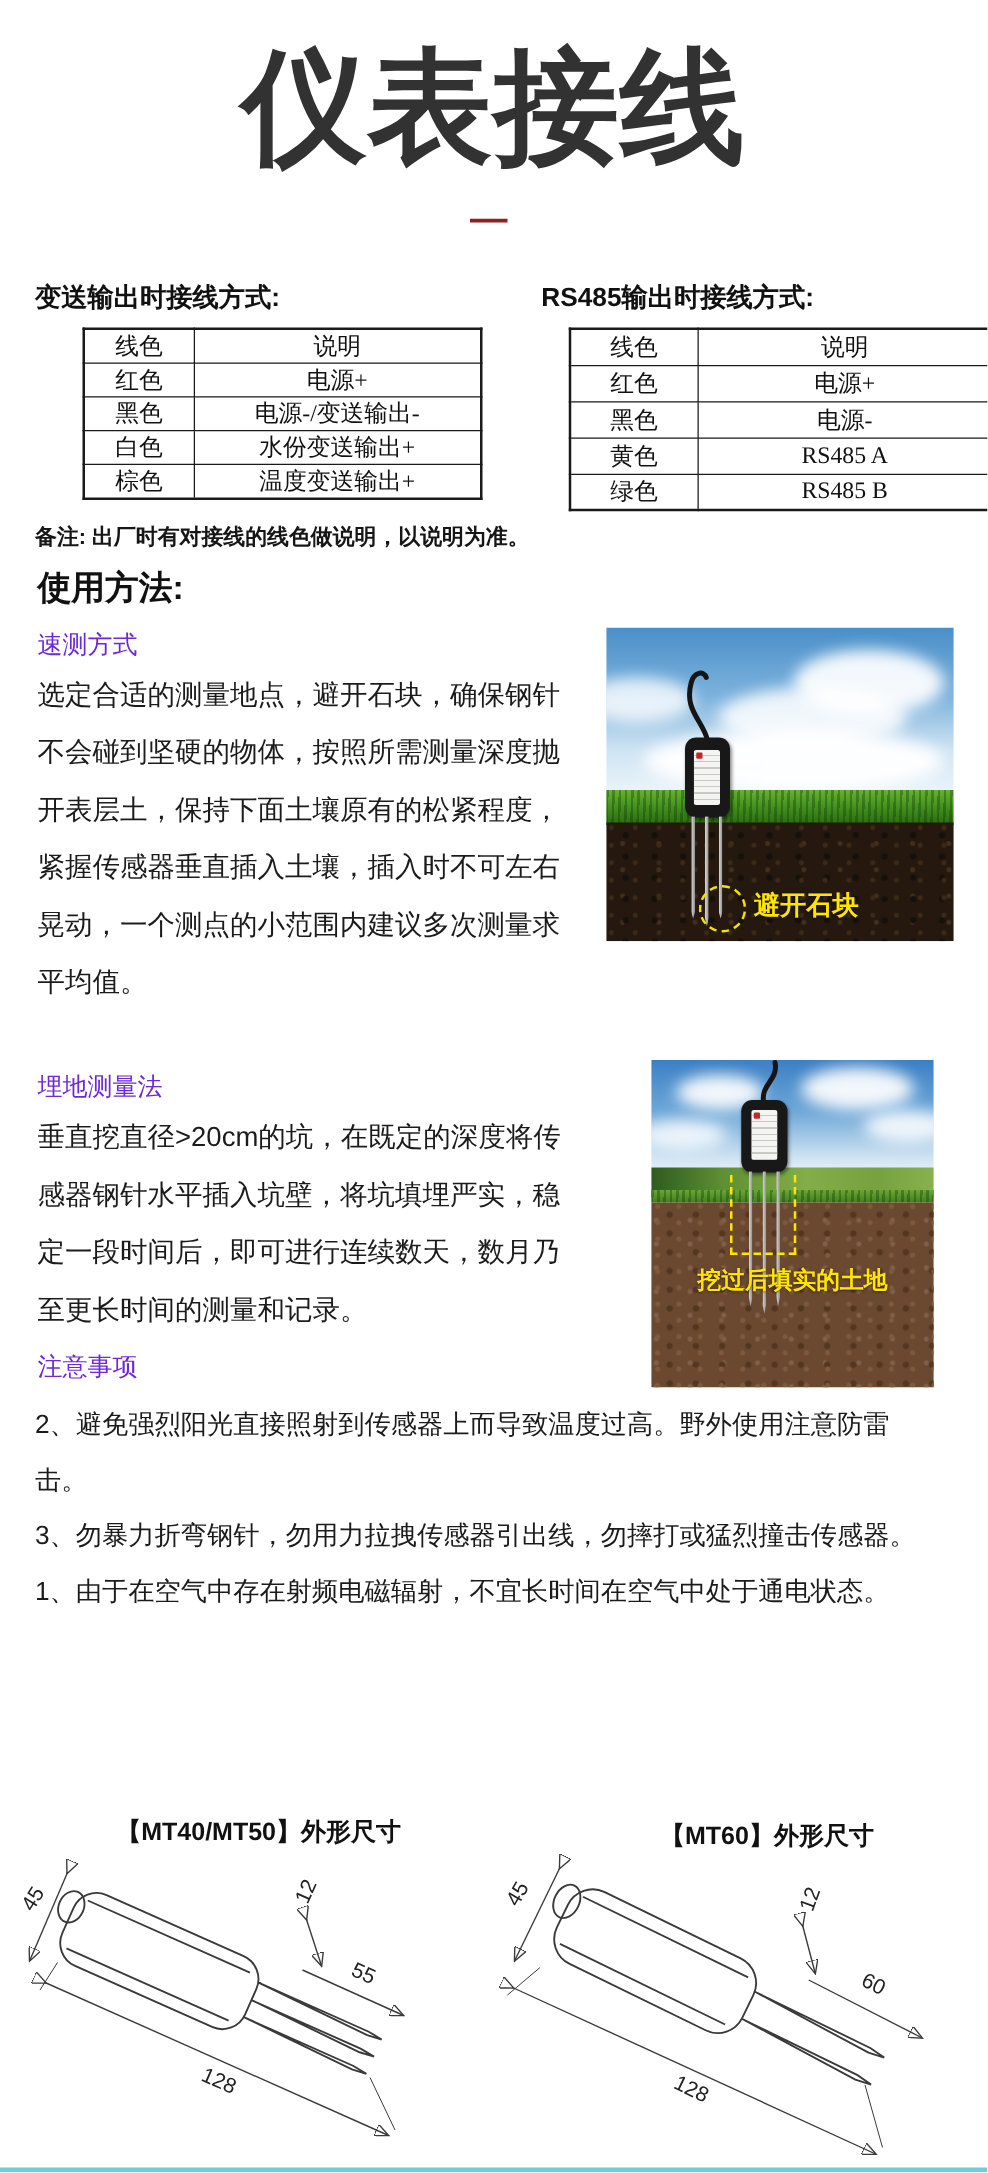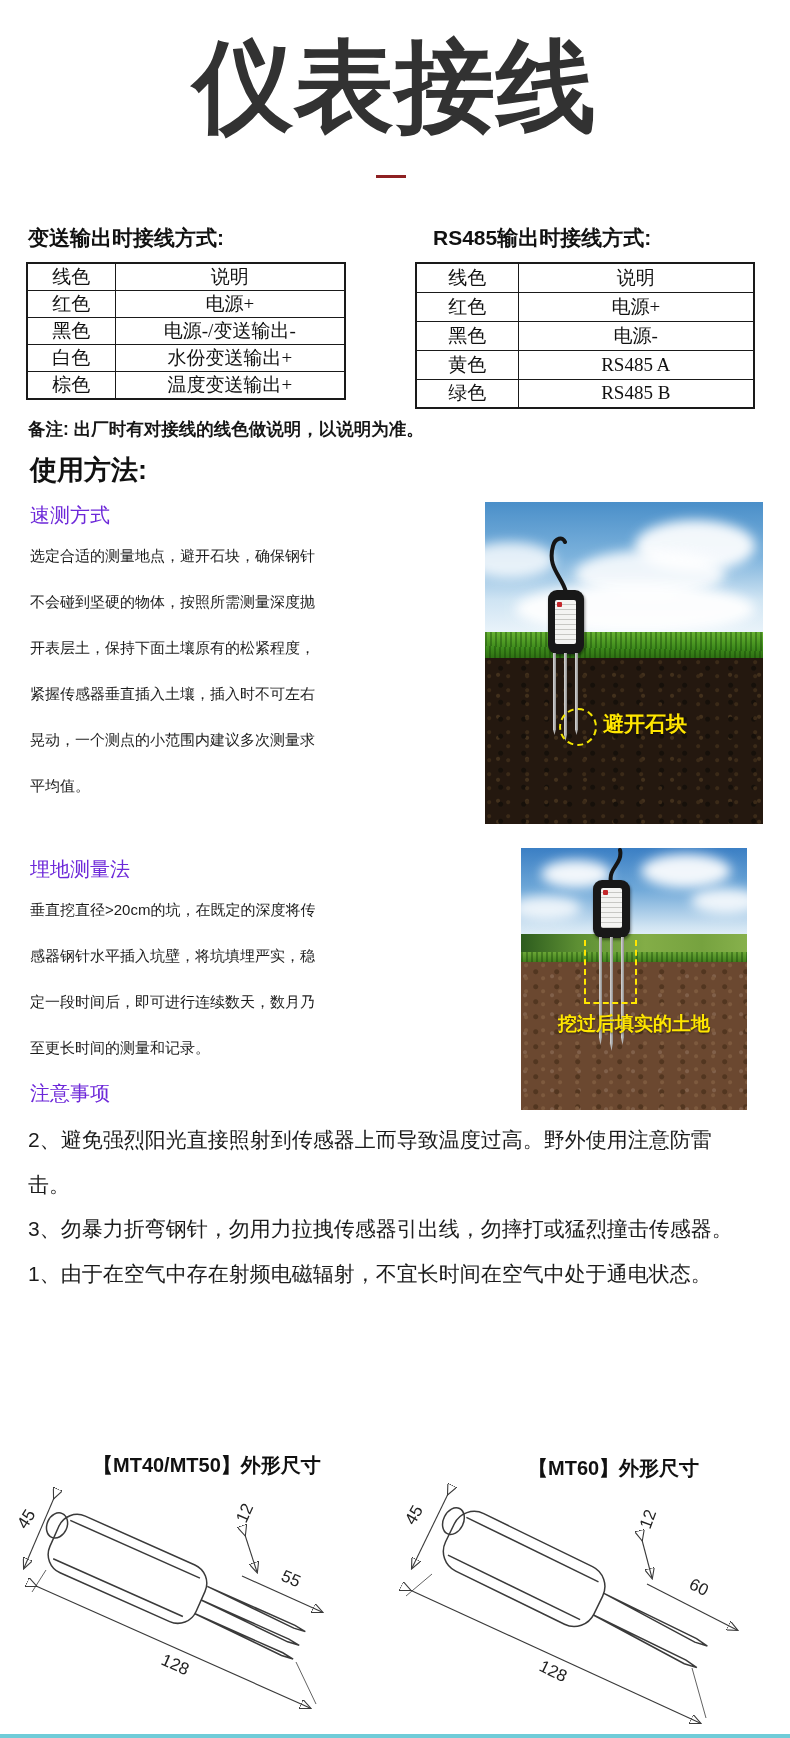--- a/index.html
+++ b/index.html
@@ -19,52 +19,52 @@
     position:absolute; top:175px; left:376px; width:30px; height:3px;
     background:#8e2022;
   }
   
   .tbl-heading { position:absolute; font-size:21px; font-weight:700; color:#111; }
   .h-left { left:28px; top:224px; }
   .h-right { left:433px; top:224px; }
   table.wiring {
     position:absolute; border-collapse:collapse; table-layout:fixed;
     font-family:"Liberation Serif", serif; font-size:19px; color:#111;
-    border:2px solid #1a1a1a; text-align:center;
+    border:2px solid #1a1a1a; text-align:center;margin-left:40px;
   }
   table.wiring td { border:1px solid #1a1a1a; padding:0 4px; }
   .t-left  { left:26px;  top:262px; width:320px; }
   .t-left td { height:27px; }
   .t-left td:first-child { width:88px; }
   .t-right { left:415px; top:262px; width:340px; }
   .t-right td { height:29px; }
   .t-right td:first-child { width:102px; }
   .note {
     position:absolute; left:28px; top:417px; width:700px;
     font-size:17.5px; font-weight:600; color:#161616;
   }
   
   .usage-heading { position:absolute; left:30px; top:452px; font-size:27px; font-weight:700; color:#111; }
   .subheading { position:absolute; font-size:20px; color:#6d28d9; }
   .sub-quick  { left:30px; top:502px; }
   .sub-buried { left:30px; top:856px; }
   .sub-precautions { left:30px; top:1080px; }
   .para {
-    position:absolute; font-size:15px; color:#1b1b1b;
+    position:absolute; font-size:22px; color:#1b1b1b;
     line-height:46px; white-space:pre-line;
   }
   .p-quick  { left:30px; top:533px; width:450px; }
   .p-buried { left:30px; top:887px; width:470px; }
   .precautions-list {
     position:absolute; left:28px; top:1118px; width:715px;
     font-size:21px; color:#1b1b1b; line-height:44.5px;
   }
   
   .photo { position:absolute; overflow:hidden; }
-  .photo1 { left:485px; top:502px; width:278px; height:322px; }
+  .photo1 { left:485px; top:502px; width:278px; height:251px; }
   .photo1 .sky { position:absolute; inset:0; height:136px;
     background:linear-gradient(180deg,#4a8fc9 0%,#7cb2dc 40%,#cfe4f3 72%,#eef6fb 100%); }
   .cloud { position:absolute; background:#ffffff; border-radius:50%; filter:blur(6px); opacity:.92; }
   .photo1 .grass { position:absolute; left:0; right:0; top:130px; height:28px;
     background:linear-gradient(180deg,#66b231 0%,#3f8c1c 55%,#2a6a10 100%); }
   .photo1 .grass:after, .photo2 .grasslip:after {
     content:""; position:absolute; inset:0;
     background:repeating-linear-gradient(92deg, rgba(15,55,5,.35) 0 2px, transparent 2px 5px);
   }
   .photo1 .soil { position:absolute; left:0; right:0; top:156px; bottom:0;

